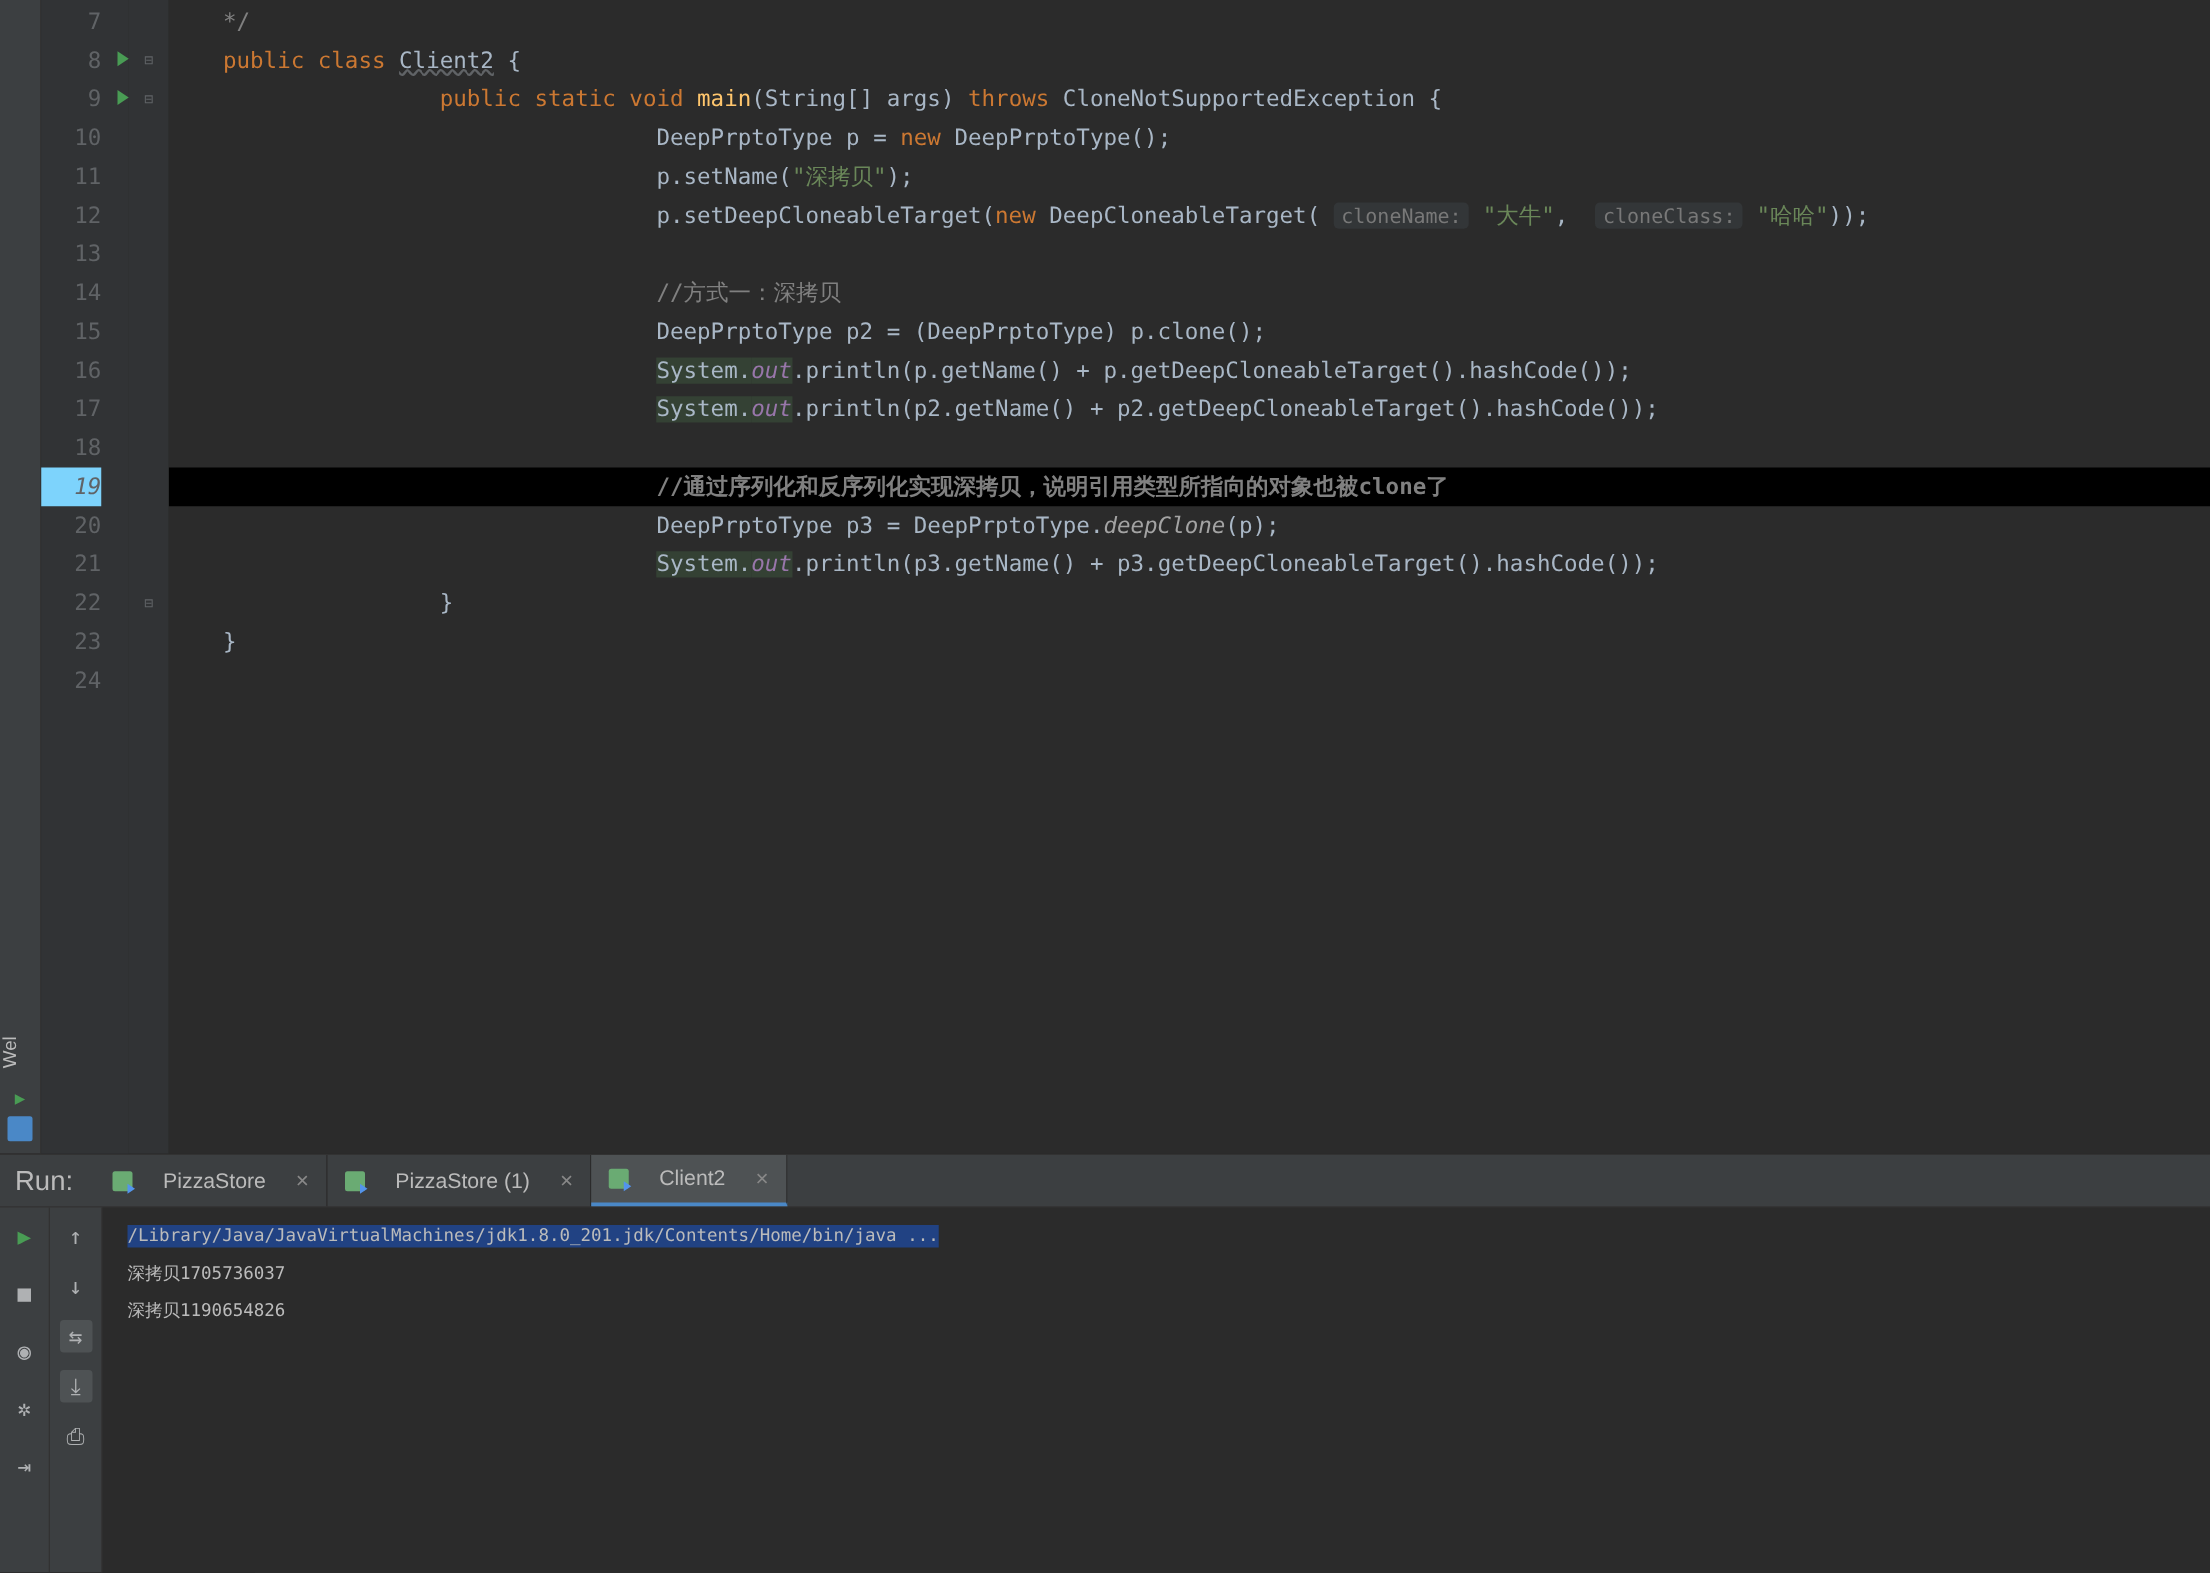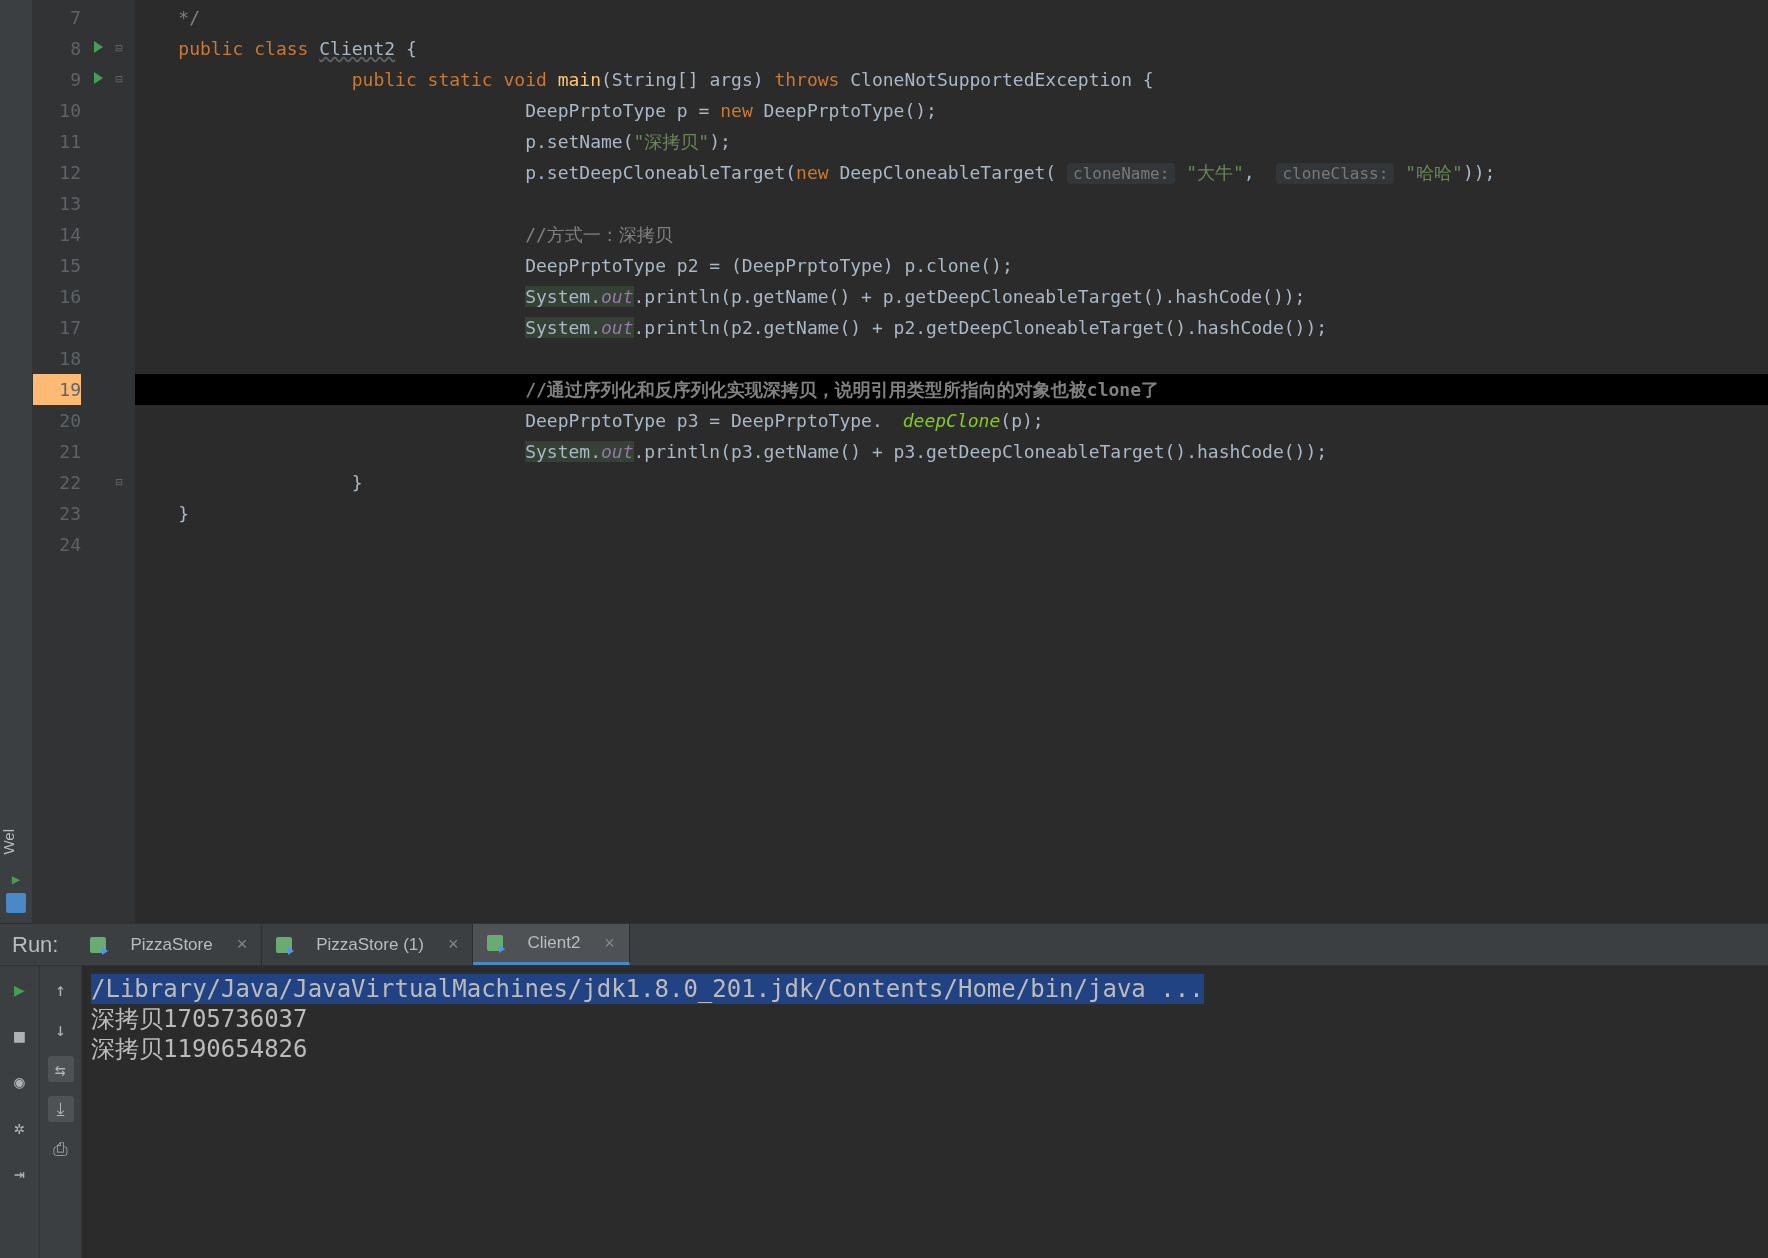--- a/index.html
+++ b/index.html
@@ -60,21 +60,21 @@
   background: #313335;
   color: #606366;
   font-size: 18px;
   text-align: right;
   padding-right: 22px;
   line-height: 31px;
   padding-top: 2px;
   position: relative;
 }
 .gutter-line { height: 31px; position: relative; }
-.gutter-line.cursor { background: #fdba74; }
+.gutter-line.cursor { background: #7dd3fc; font-style: italic; }
 .run-marker {
   position: absolute;
   right: -22px;
   top: 8px;
   width: 0; height: 0;
   border-left: 9px solid #499c54;
   border-top: 6px solid transparent;
   border-bottom: 6px solid transparent;
 }
 .fold-col {
@@ -96,21 +96,21 @@
   font-size: 18px;
   overflow: hidden;
 }
 .code-line { height: 31px; }
 .code-line.cursor { background: #000000; font-weight: bold; }
 .kw { color: #cc7832; }
 .method { color: #ffc66d; }
 .str { color: #6a8759; }
 .comment { color: #808080; }
 .static-field { color: #9876aa; font-style: italic; }
-.static-call { color: #84cc16; font-style: italic; margin-left: 20px; }
+.static-call { color: #a3a3a3; font-style: italic; }
 .hint {
   color: #787878;
   background: #333638;
   border-radius: 4px;
   padding: 1px 6px;
   font-size: 16px;
 }
 .class-underline { text-decoration: underline wavy #606366; }
 .highlighted-bg { background: #344134; }
 
@@ -191,23 +191,23 @@
   padding-top: 10px;
   gap: 14px;
 }
 .tb-icon { color: #afb1b3; font-size: 18px; width: 26px; height: 26px; display: flex; align-items: center; justify-content: center; }
 .tb-play { color: #499c54; }
 .tb-box { background: #4e5254; border-radius: 3px; }
 .console {
   flex: 1;
   background: #2b2b2b;
   color: #bbbbbb;
-  font-size: 24px;
+  font-size: 14px;
   line-height: 30px;
-  padding: 8px 9px;
+  padding: 8px 20px;
   white-space: pre;
 }
 .console .cmd-hl { background: #214283; color: #bbbbbb; padding: 1px 0; }
 </style>
 </head>
 <body>
 
 <div class="editor-area">
   <div class="left-sidebar">
     <div></div>

